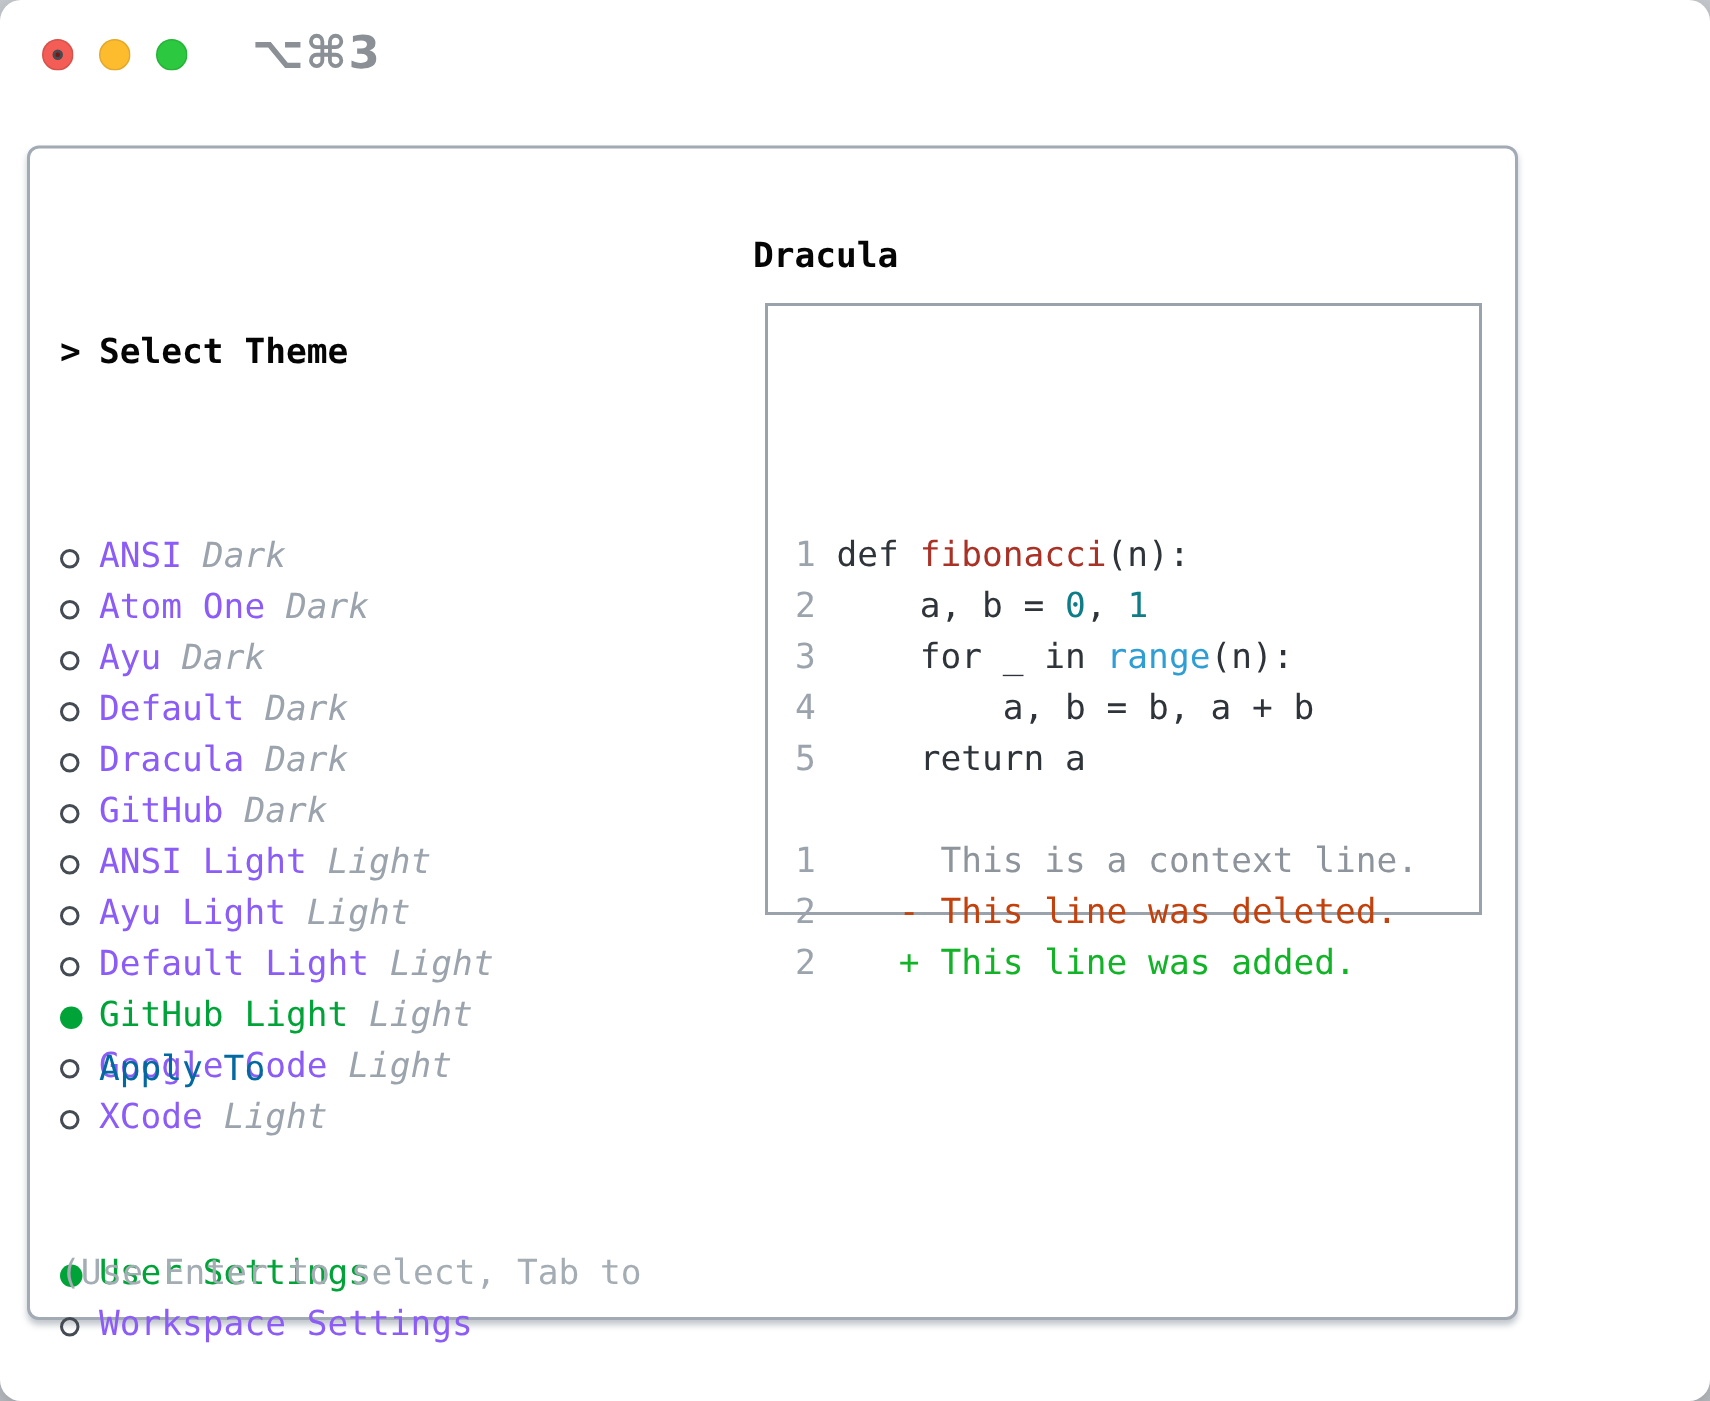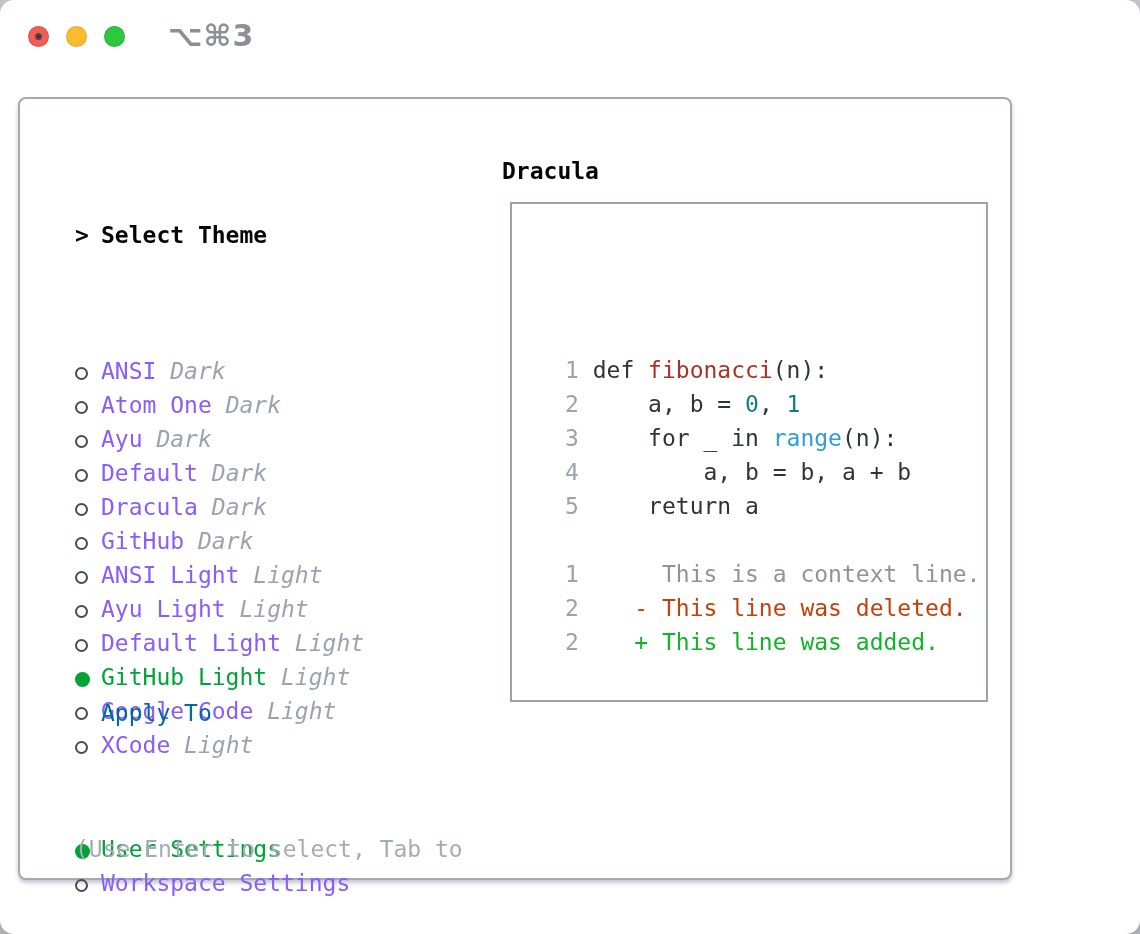--- a/index.html
+++ b/index.html
@@ -26,39 +26,39 @@
     font-size:30px;font-weight:700;color:#8b9096;letter-spacing:1px;
   }
   
   .panel{
     position:absolute;left:18px;top:97px;width:994px;height:783px;
     box-sizing:border-box;
     background:#ffffff;border:2px solid #a2aab4;border-radius:8px;
     box-shadow:0 3px 4px rgba(120,130,145,0.45);
   }
   .mono{font-size:23px;line-height:34px;white-space:pre;}
-  .row{height:34px;margin-left:35px;}
+  .row{height:34px;}
   .marker{display:inline-block;width:26px;}
   .prompt{font-weight:700;color:#050505;}
   .dot{
     display:inline-block;width:13px;height:13px;border-radius:50%;
     border:2.5px solid #454b52;box-sizing:border-box;vertical-align:-1px;
   }
   .dot.filled{width:15px;height:15px;border:none;background:#00a338;vertical-align:-2px;}
   .section-title{font-weight:700;color:#050505;}
   .plain-title{color:#0369a1;}
   .tname{color:#8b5cf6;}
   .tvariant{color:#9ba3ad;font-style:italic;}
   .row.selected .tname{color:#00a338;}
   .theme-list{position:absolute;left:20px;top:51px;}
   .apply-block{position:absolute;left:20px;top:529px;}
   .help-block{position:absolute;left:20px;top:665px;color:#a4acb4;}
   .preview-title{position:absolute;left:482px;top:55px;}
   .preview-box{
-    position:absolute;left:490px;top:103px;width:478px;height:500px;
+    position:absolute;left:490px;top:103px;width:478px;height:408px;
     box-sizing:border-box;border:2px solid #9aa2ab;background:#ffffff;
   }
   .code{position:absolute;left:18px;top:47px;}
   .tok-num{color:#9ba3ad;}
   .tok-code{color:#2e343a;}
   .tok-func{color:#a93126;}
   .tok-number{color:#0f7d87;}
   .tok-builtin{color:#2f9ed4;text-align:right;}
   .tok-context{color:#8d949b;}
   .tok-deleted{color:#c2410c;}

